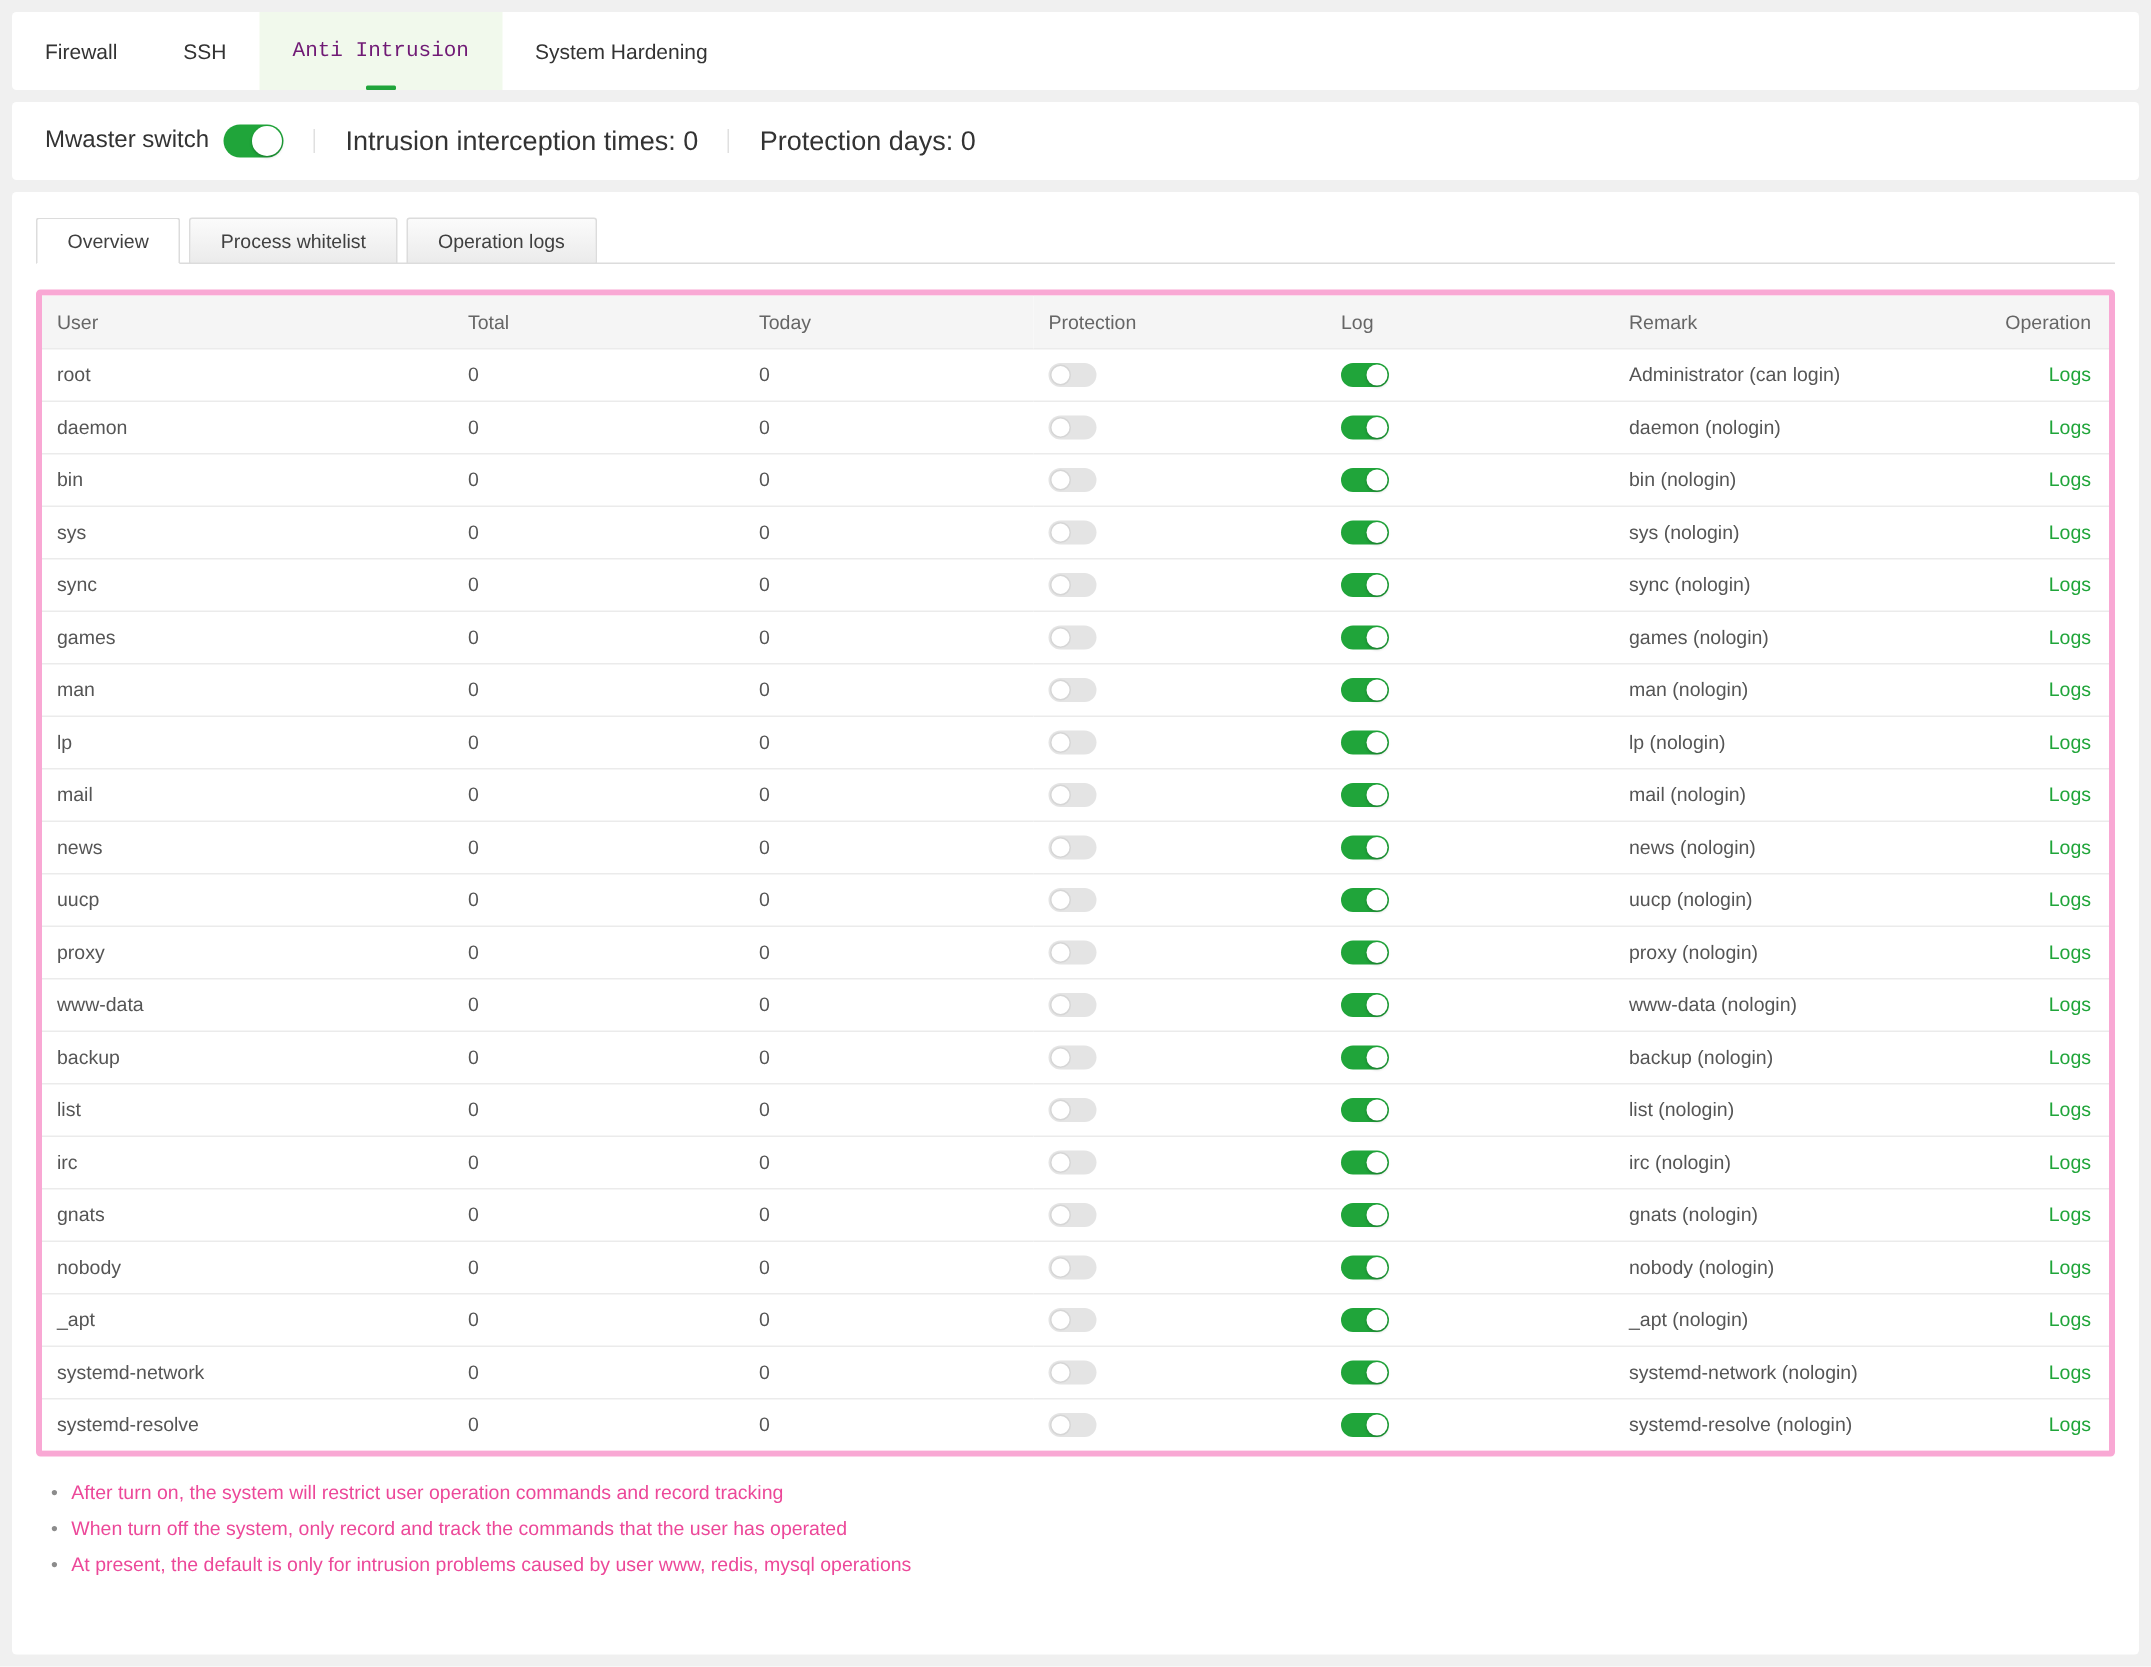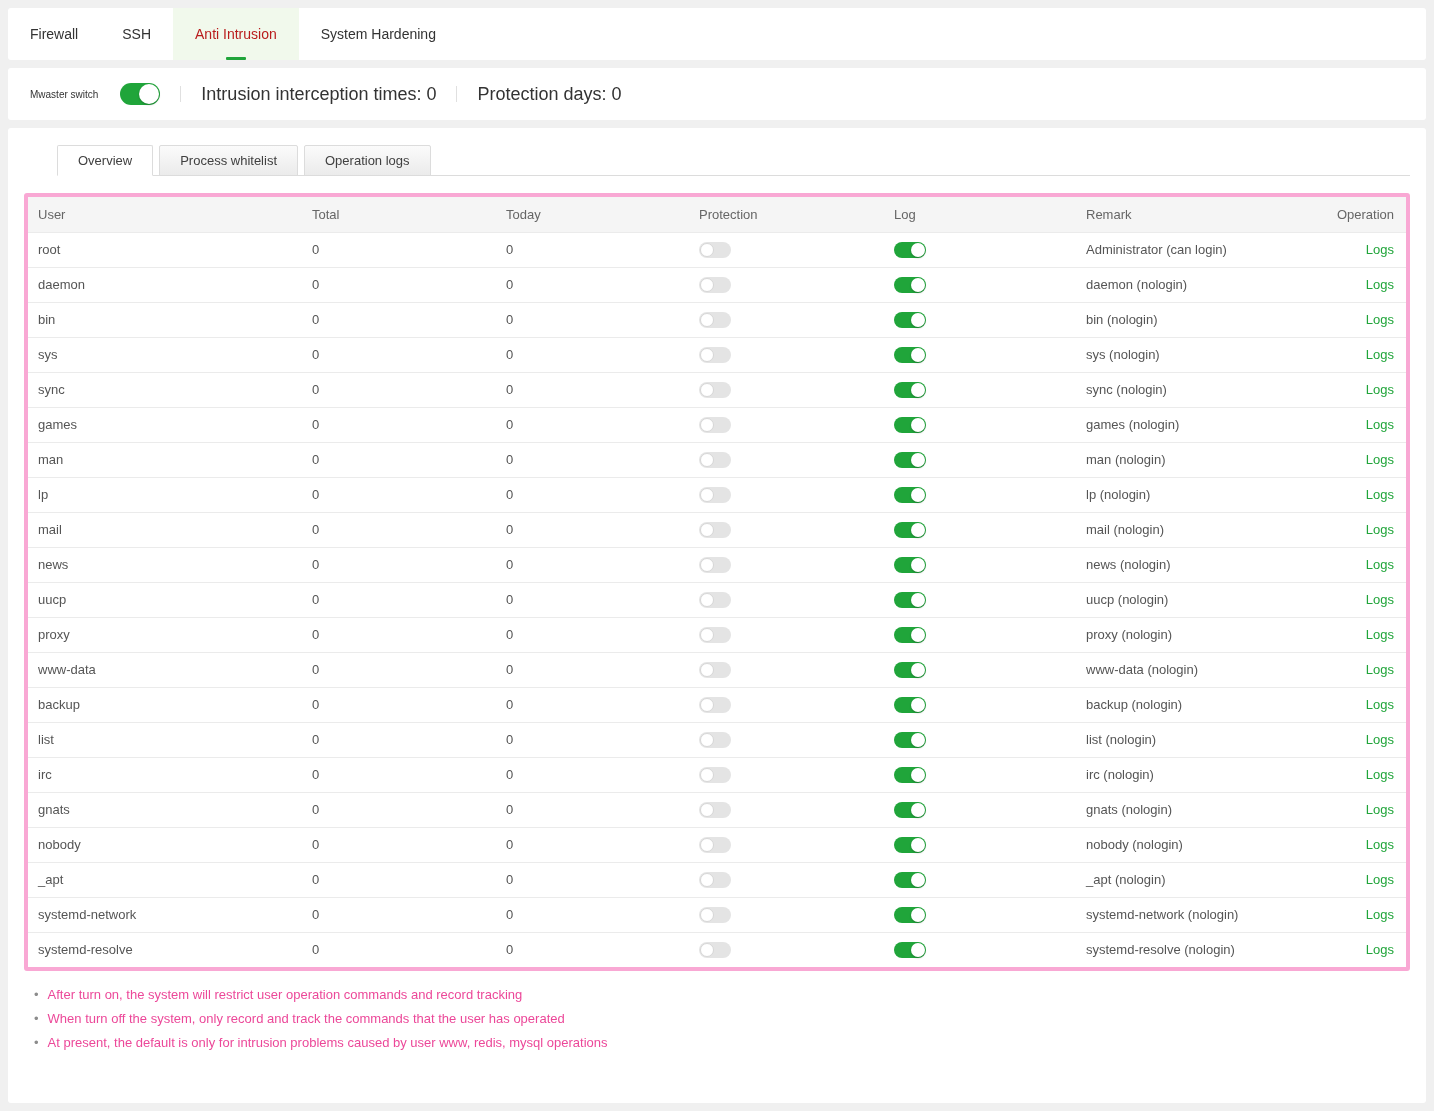--- a/index.html
+++ b/index.html
@@ -9,48 +9,48 @@
     background: #f0f0f0;
     font-family: "Liberation Sans", "DejaVu Sans", sans-serif;
     color: #333;
   }
   .page { height: 100%; padding: 8px; display: flex; flex-direction: column; gap: 8px; }
   .card { background: #fff; border-radius: 3px; }
 
   
   .tabbar { height: 52px; display: flex; align-items: stretch; flex: 0 0 auto; overflow: hidden; }
   .tab { display: flex; align-items: center; padding: 0 22px; font-size: 14px; color: #333; position: relative; cursor: pointer; white-space: nowrap; }
-  .tab.active { background: #f1f9ec; color: #b91c1c; }
+  .tab.active { background: #f1f9ec; color: #701a75; font-family: Liberation Mono, monospace; }
   .tab.active::after {
     content: ""; position: absolute; bottom: 0; left: 50%; transform: translateX(-50%);
     width: 20px; height: 3px; background: #20a53a; border-radius: 1px;
   }
 
   
   .statusbar { height: 52px; display: flex; align-items: center; padding: 0 22px; flex: 0 0 auto; }
-  .switch-label { font-size: 10px; color: #333; margin-right: 22px; }
+  .switch-label { font-size: 16px; color: #333; margin-right: 10px; }
   .vsep { width: 1px; height: 16px; background: #e0e0e0; margin: 0 20px; }
   .stat { font-size: 18px; color: #333; white-space: nowrap; }
 
   
   .toggle { position: relative; display: inline-block; border-radius: 999px; vertical-align: middle; cursor: pointer; }
   .toggle .knob { position: absolute; top: 1px; border-radius: 50%; background: #fff; }
   .toggle.lg { width: 40px; height: 22px; }
   .toggle.lg .knob { width: 20px; height: 20px; }
   .toggle.sm { width: 32px; height: 16px; }
   .toggle.sm .knob { width: 14px; height: 14px; }
   .toggle.on { background: #20a53a; }
   .toggle.on .knob { right: 1px; box-shadow: 0 1px 2px rgba(0,0,0,.25); }
   .toggle.off { background: #e4e4e4; }
   .toggle.off .knob { left: 1px; border: 1px solid #d6d6d6; }
 
   
   .main { flex: 1 1 auto; padding: 17px 16px 10px; overflow: hidden; }
 
-  .subtabs { display: flex; align-items: flex-start; border-bottom: 1px solid #dcdcdc; margin-left: 33px; }
+  .subtabs { display: flex; align-items: flex-start; border-bottom: 1px solid #dcdcdc; }
   .subtab {
     height: 31px; line-height: 29px; padding: 0 20px; font-size: 13px; color: #404040;
     border: 1px solid #dcdcdc; background: linear-gradient(#fbfbfb, #ebebeb);
     margin-right: 6px; margin-bottom: -1px; cursor: pointer; border-radius: 2px 2px 0 0; white-space: nowrap;
   }
   .subtab.active { background: #fff; border-bottom-color: #fff; }
 
   .table-wrap { margin-top: 17px; border: 4px solid #f9a8d4; border-radius: 3px; overflow: hidden; }
   table { width: 100%; border-collapse: collapse; table-layout: fixed; }
   th { background: #f5f5f5; height: 35px; text-align: left; padding: 0 0 0 10px; font-weight: 400; font-size: 13px; color: #666; }

